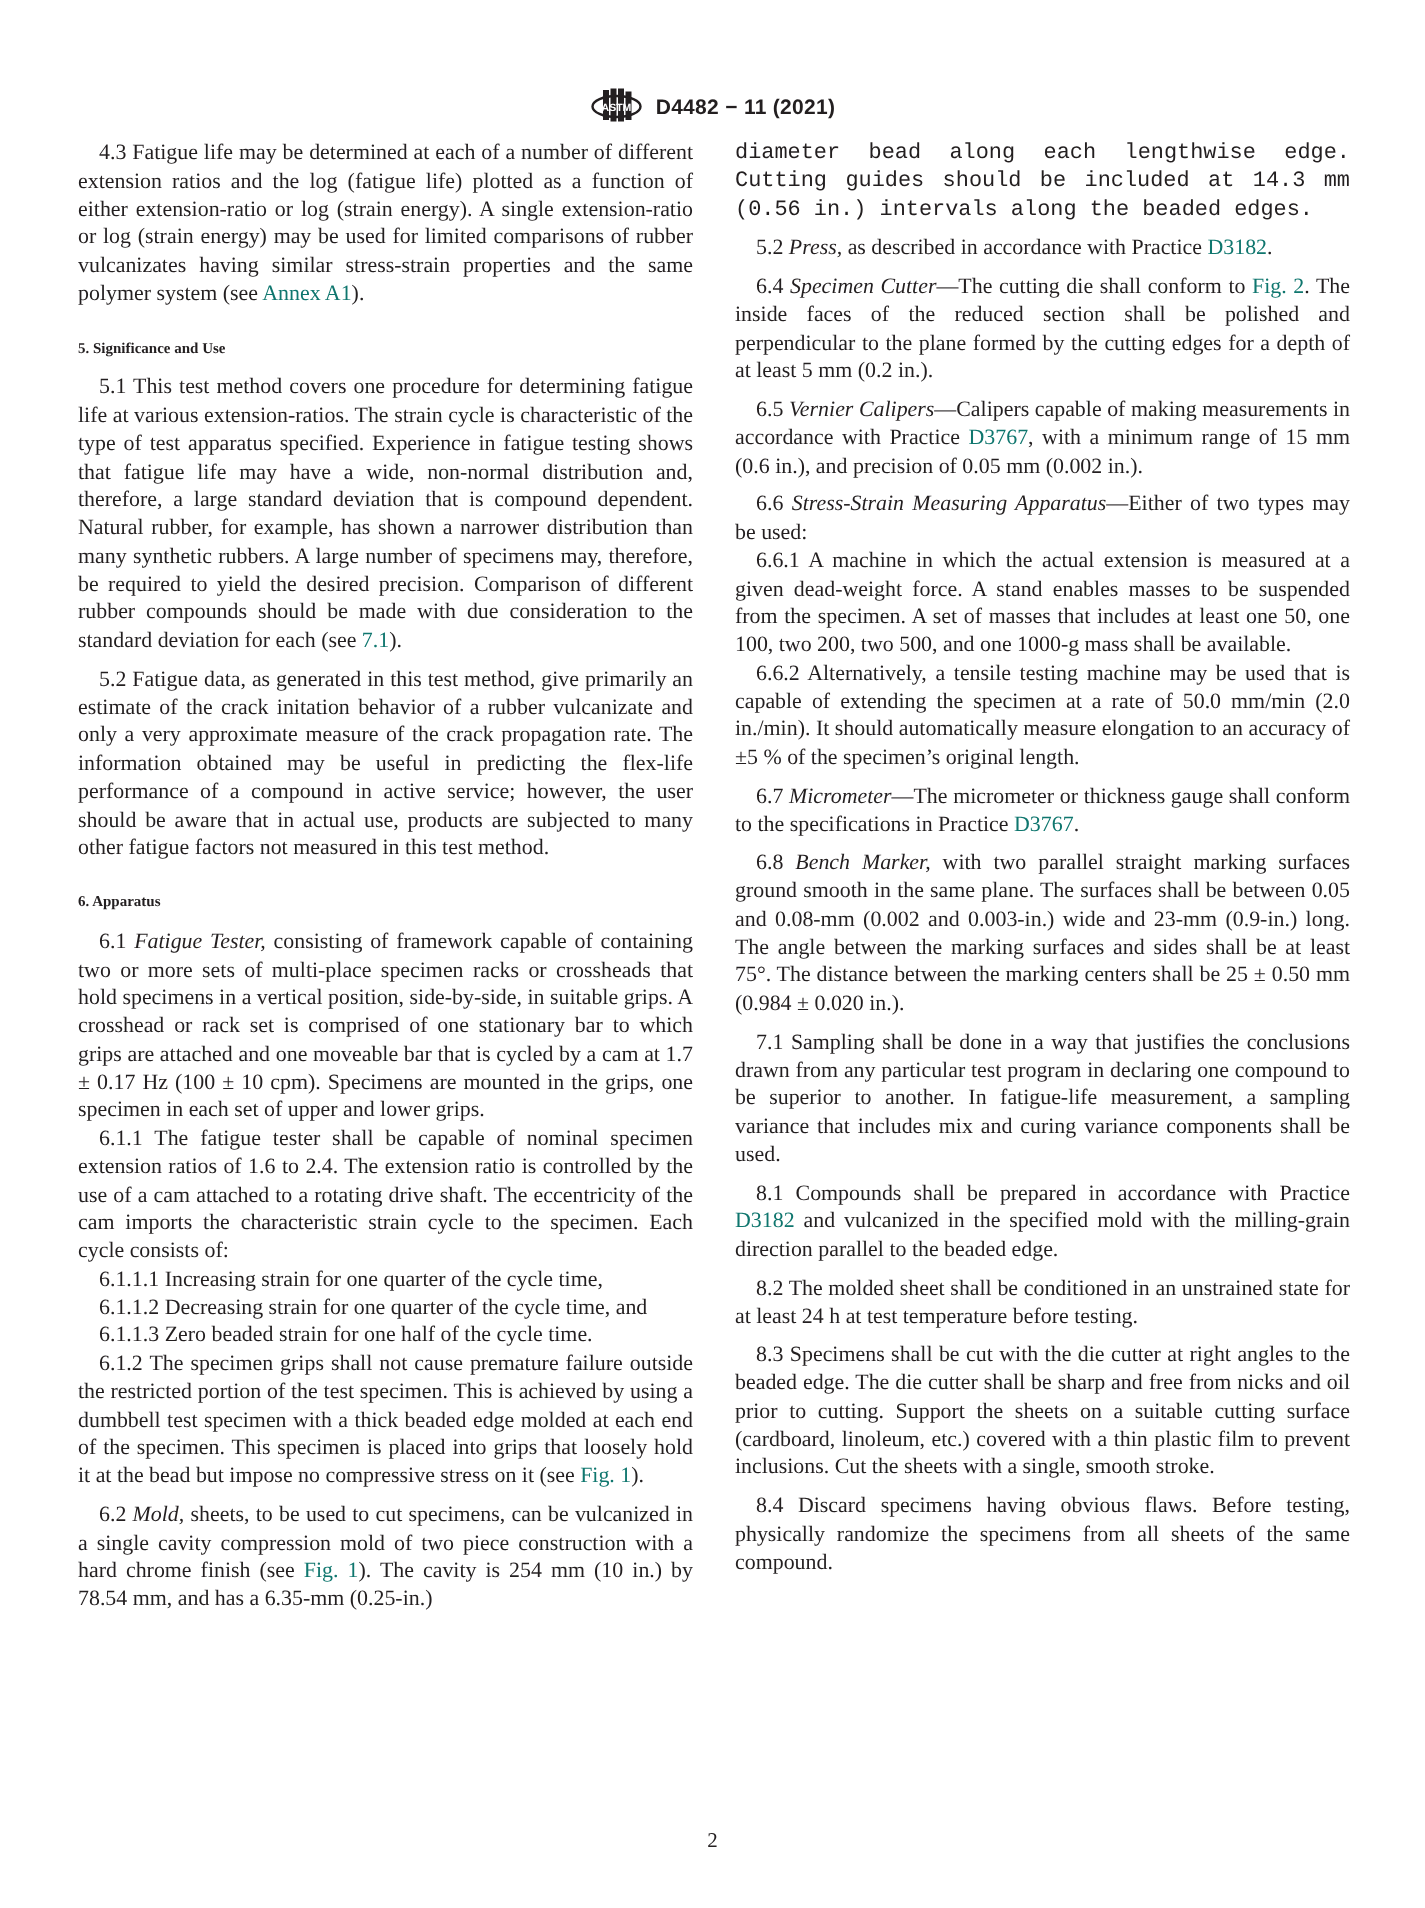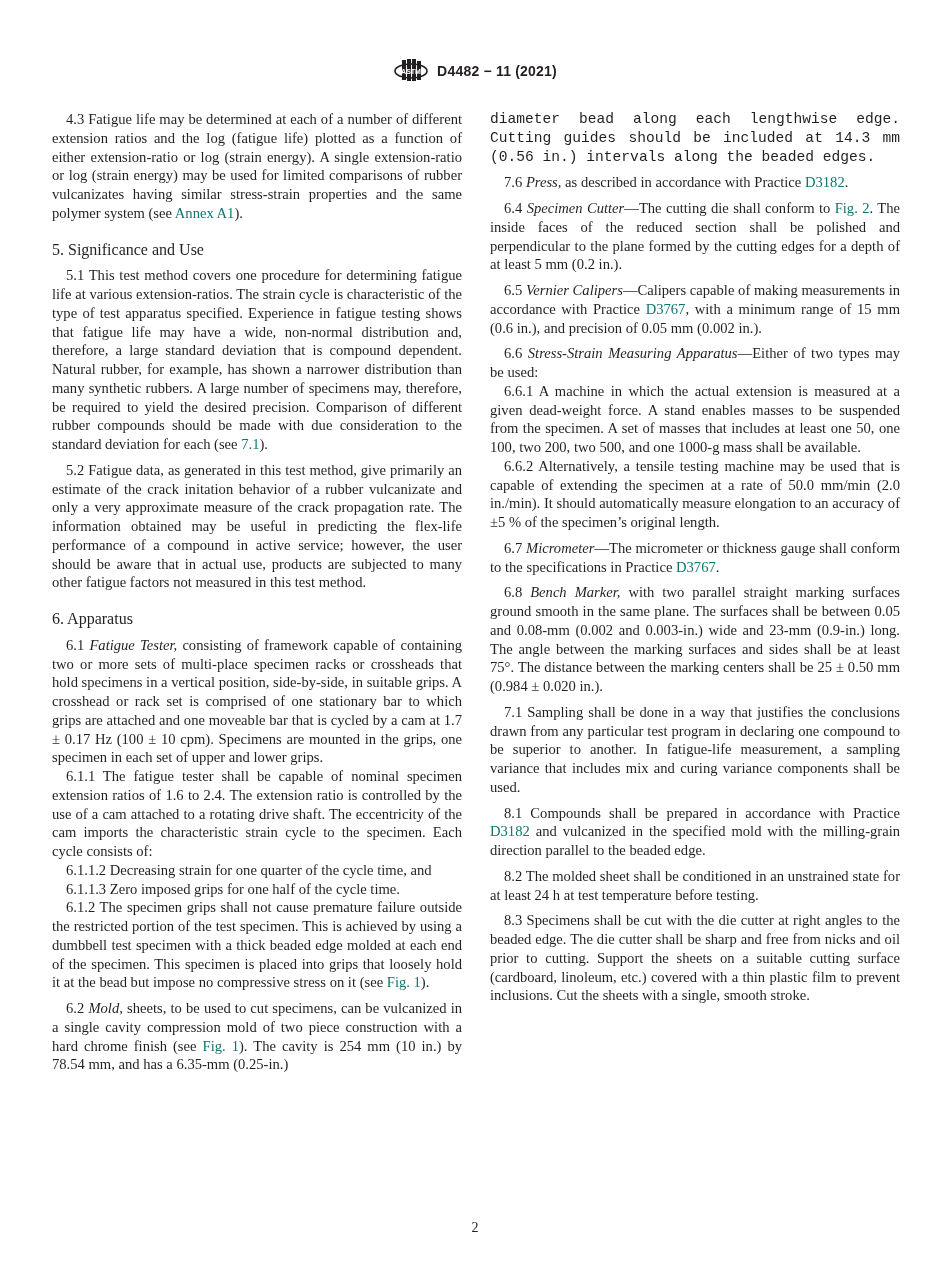--- a/index.html
+++ b/index.html
@@ -3,27 +3,27 @@
 <meta charset="utf-8">
 <style>
   html, body { margin:0; padding:0; background:#ffffff; }
   body { width:950px; height:1272px; position:relative; overflow:hidden;
          font-family:"Liberation Serif", "DejaVu Serif", serif; color:#231f20; }
   .header { position:absolute; top:56px; left:0; width:950px; height:30px;
             display:flex; justify-content:center; align-items:center; gap:8px; }
   .logo { width:36px; height:28px; }
   .doc-id { font-family:"Liberation Sans", "DejaVu Sans", sans-serif; font-weight:bold;
             font-size:14px; color:#231f20; letter-spacing:0.2px; }
-  .col { position:absolute; top:110px; width:410px; font-size:14.6px; line-height:18.75px; }
+  .col { position:absolute; top:93px; width:410px; font-size:14.6px; line-height:18.75px; }
   .col.left { left:52px; }
   .col.right { left:490px; }
   p { margin:0 0 7px 0; text-align:justify; text-indent:14px; }
   p.noind { text-indent:0;font-family:Liberation Mono, monospace; }
   p.tight { margin-bottom:0; }
-  h2 { font-size:16px; font-weight:normal; margin:18px 0 7px 0; line-height:18.75px; }
+  h2 { font-size:10px; font-weight:bold; margin:18px 0 7px 0; line-height:18.75px; }
   .link { color:#0f766e; }
   .page-num { position:absolute; top:1220px; left:0; width:950px; text-align:center; font-size:14px; }
   i { font-style:italic; }
 </style>
 </head>
 <body>
 
 <div class="header">
   <svg class="logo" viewBox="0 0 36 28">
     <ellipse cx="18" cy="14" rx="16" ry="7" fill="none" stroke="#231f20" stroke-width="1.6"></ellipse>
@@ -39,37 +39,39 @@
 <div class="col left">
   <p><span>4.3 Fatigue life may be determined at each of a number of different extension ratios and the log (fatigue life) plotted as a function of either extension-ratio or log (strain energy). A single extension-ratio or log (strain energy) may be used for limited comparisons of rubber vulcanizates having similar stress-strain properties and the same polymer system (see </span><span class="link">Annex A1</span><span>).</span></p>
 
   <h2>5. Significance and Use</h2>
   <p><span>5.1 This test method covers one procedure for determining fatigue life at various extension-ratios. The strain cycle is characteristic of the type of test apparatus specified. Experience in fatigue testing shows that fatigue life may have a wide, non-normal distribution and, therefore, a large standard deviation that is compound dependent. Natural rubber, for example, has shown a narrower distribution than many synthetic rubbers. A large number of specimens may, therefore, be required to yield the desired precision. Comparison of different rubber compounds should be made with due consideration to the standard deviation for each (see </span><span class="link">7.1</span><span>).</span></p>
   <p>5.2 Fatigue data, as generated in this test method, give primarily an estimate of the crack initation behavior of a rubber vulcanizate and only a very approximate measure of the crack propagation rate. The information obtained may be useful in predicting the flex-life performance of a compound in active service; however, the user should be aware that in actual use, products are subjected to many other fatigue factors not measured in this test method.</p>
 
   <h2>6. Apparatus</h2>
   <p class="tight"><span>6.1 </span><i>Fatigue Tester,</i><span> consisting of framework capable of containing two or more sets of multi-place specimen racks or crossheads that hold specimens in a vertical position, side-by-side, in suitable grips. A crosshead or rack set is comprised of one stationary bar to which grips are attached and one moveable bar that is cycled by a cam at 1.7 ± 0.17 Hz (100 ± 10 cpm). Specimens are mounted in the grips, one specimen in each set of upper and lower grips.</span></p>
   <p class="tight">6.1.1 The fatigue tester shall be capable of nominal specimen extension ratios of 1.6 to 2.4. The extension ratio is controlled by the use of a cam attached to a rotating drive shaft. The eccentricity of the cam imports the characteristic strain cycle to the specimen. Each cycle consists of:</p>
+  <p class="tight">6.1.1.1 Increasing strain for one quarter of the cycle time,</p>
   <p class="tight">6.1.1.2 Decreasing strain for one quarter of the cycle time, and</p>
-  <p class="tight">6.1.1.3 Zero imposed grips for one half of the cycle time.</p>
+  <p class="tight">6.1.1.3 Zero beaded strain for one half of the cycle time.</p>
   <p><span>6.1.2 The specimen grips shall not cause premature failure outside the restricted portion of the test specimen. This is achieved by using a dumbbell test specimen with a thick beaded edge molded at each end of the specimen. This specimen is placed into grips that loosely hold it at the bead but impose no compressive stress on it (see </span><span class="link">Fig. 1</span><span>).</span></p>
   <p><span>6.2 </span><i>Mold,</i><span> sheets, to be used to cut specimens, can be vulcanized in a single cavity compression mold of two piece construction with a hard chrome finish (see </span><span class="link">Fig. 1</span><span>). The cavity is 254 mm (10 in.) by 78.54 mm, and has a 6.35-mm (0.25-in.)</span></p>
 </div>
 
 <div class="col right">
   <p class="noind">diameter bead along each lengthwise edge. Cutting guides should be included at 14.3 mm (0.56 in.) intervals along the beaded edges.</p>
-  <p><span>7.6 </span><i>Press,</i><span> as described in accordance with Practice </span><span class="link">D3182</span><span>.</span></p>
+  <p><span>5.2 </span><i>Press,</i><span> as described in accordance with Practice </span><span class="link">D3182</span><span>.</span></p>
   <p><span>6.4 </span><i>Specimen Cutter</i><span>—The cutting die shall conform to </span><span class="link">Fig. 2</span><span>. The inside faces of the reduced section shall be polished and perpendicular to the plane formed by the cutting edges for a depth of at least 5 mm (0.2 in.).</span></p>
   <p><span>6.5 </span><i>Vernier Calipers</i><span>—Calipers capable of making measurements in accordance with Practice </span><span class="link">D3767</span><span>, with a minimum range of 15 mm (0.6 in.), and precision of 0.05 mm (0.002 in.).</span></p>
   <p class="tight"><span>6.6 </span><i>Stress-Strain Measuring Apparatus</i><span>—Either of two types may be used:</span></p>
   <p class="tight">6.6.1 A machine in which the actual extension is measured at a given dead-weight force. A stand enables masses to be suspended from the specimen. A set of masses that includes at least one 50, one 100, two 200, two 500, and one 1000-g mass shall be available.</p>
   <p>6.6.2 Alternatively, a tensile testing machine may be used that is capable of extending the specimen at a rate of 50.0 mm/min (2.0 in./min). It should automatically measure elongation to an accuracy of ±5 % of the specimen’s original length.</p>
   <p><span>6.7 </span><i>Micrometer</i><span>—The micrometer or thickness gauge shall conform to the specifications in Practice </span><span class="link">D3767</span><span>.</span></p>
   <p><span>6.8 </span><i>Bench Marker,</i><span> with two parallel straight marking surfaces ground smooth in the same plane. The surfaces shall be between 0.05 and 0.08-mm (0.002 and 0.003-in.) wide and 23-mm (0.9-in.) long. The angle between the marking surfaces and sides shall be at least 75°. The distance between the marking centers shall be 25 ± 0.50 mm (0.984 ± 0.020 in.).</span></p>
 
   <p>7.1 Sampling shall be done in a way that justifies the conclusions drawn from any particular test program in declaring one compound to be superior to another. In fatigue-life measurement, a sampling variance that includes mix and curing variance components shall be used.</p>
 
   <p><span>8.1 Compounds shall be prepared in accordance with Practice </span><span class="link">D3182</span><span> and vulcanized in the specified mold with the milling-grain direction parallel to the beaded edge.</span></p>
   <p>8.2 The molded sheet shall be conditioned in an unstrained state for at least 24 h at test temperature before testing.</p>
   <p>8.3 Specimens shall be cut with the die cutter at right angles to the beaded edge. The die cutter shall be sharp and free from nicks and oil prior to cutting. Support the sheets on a suitable cutting surface (cardboard, linoleum, etc.) covered with a thin plastic film to prevent inclusions. Cut the sheets with a single, smooth stroke.</p>
+  <p>8.4 Discard specimens having obvious flaws. Before testing, physically randomize the specimens from all sheets of the same compound.</p>
 </div>
 
 <div class="page-num">2</div>
 
 </body></html>

